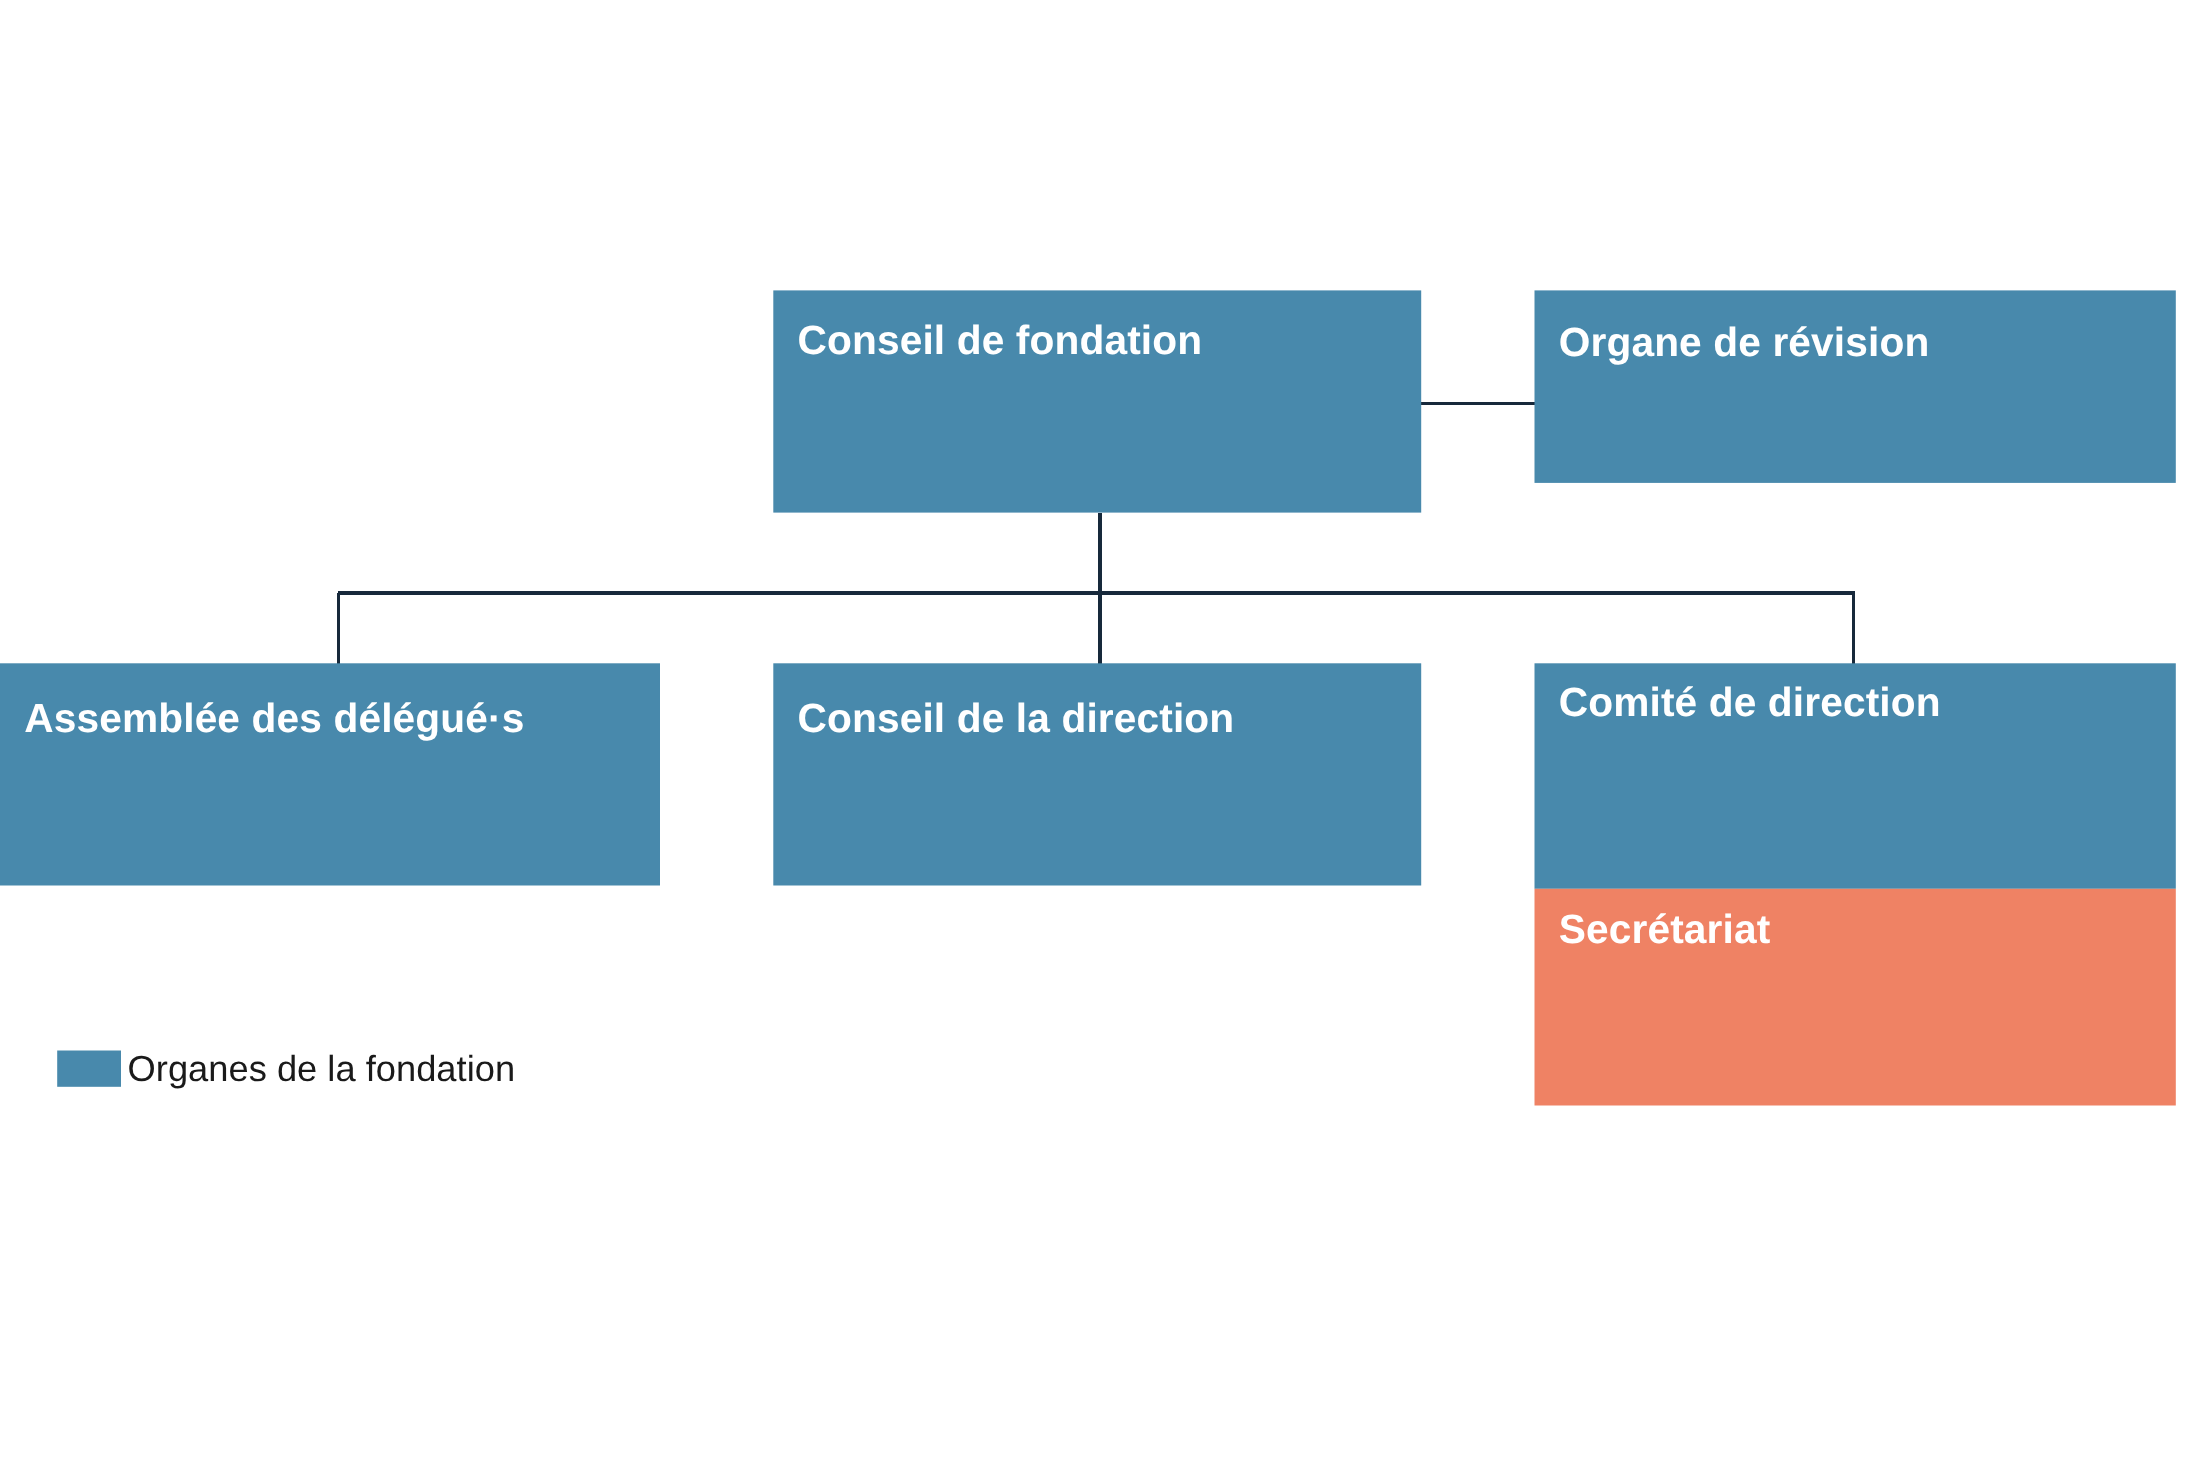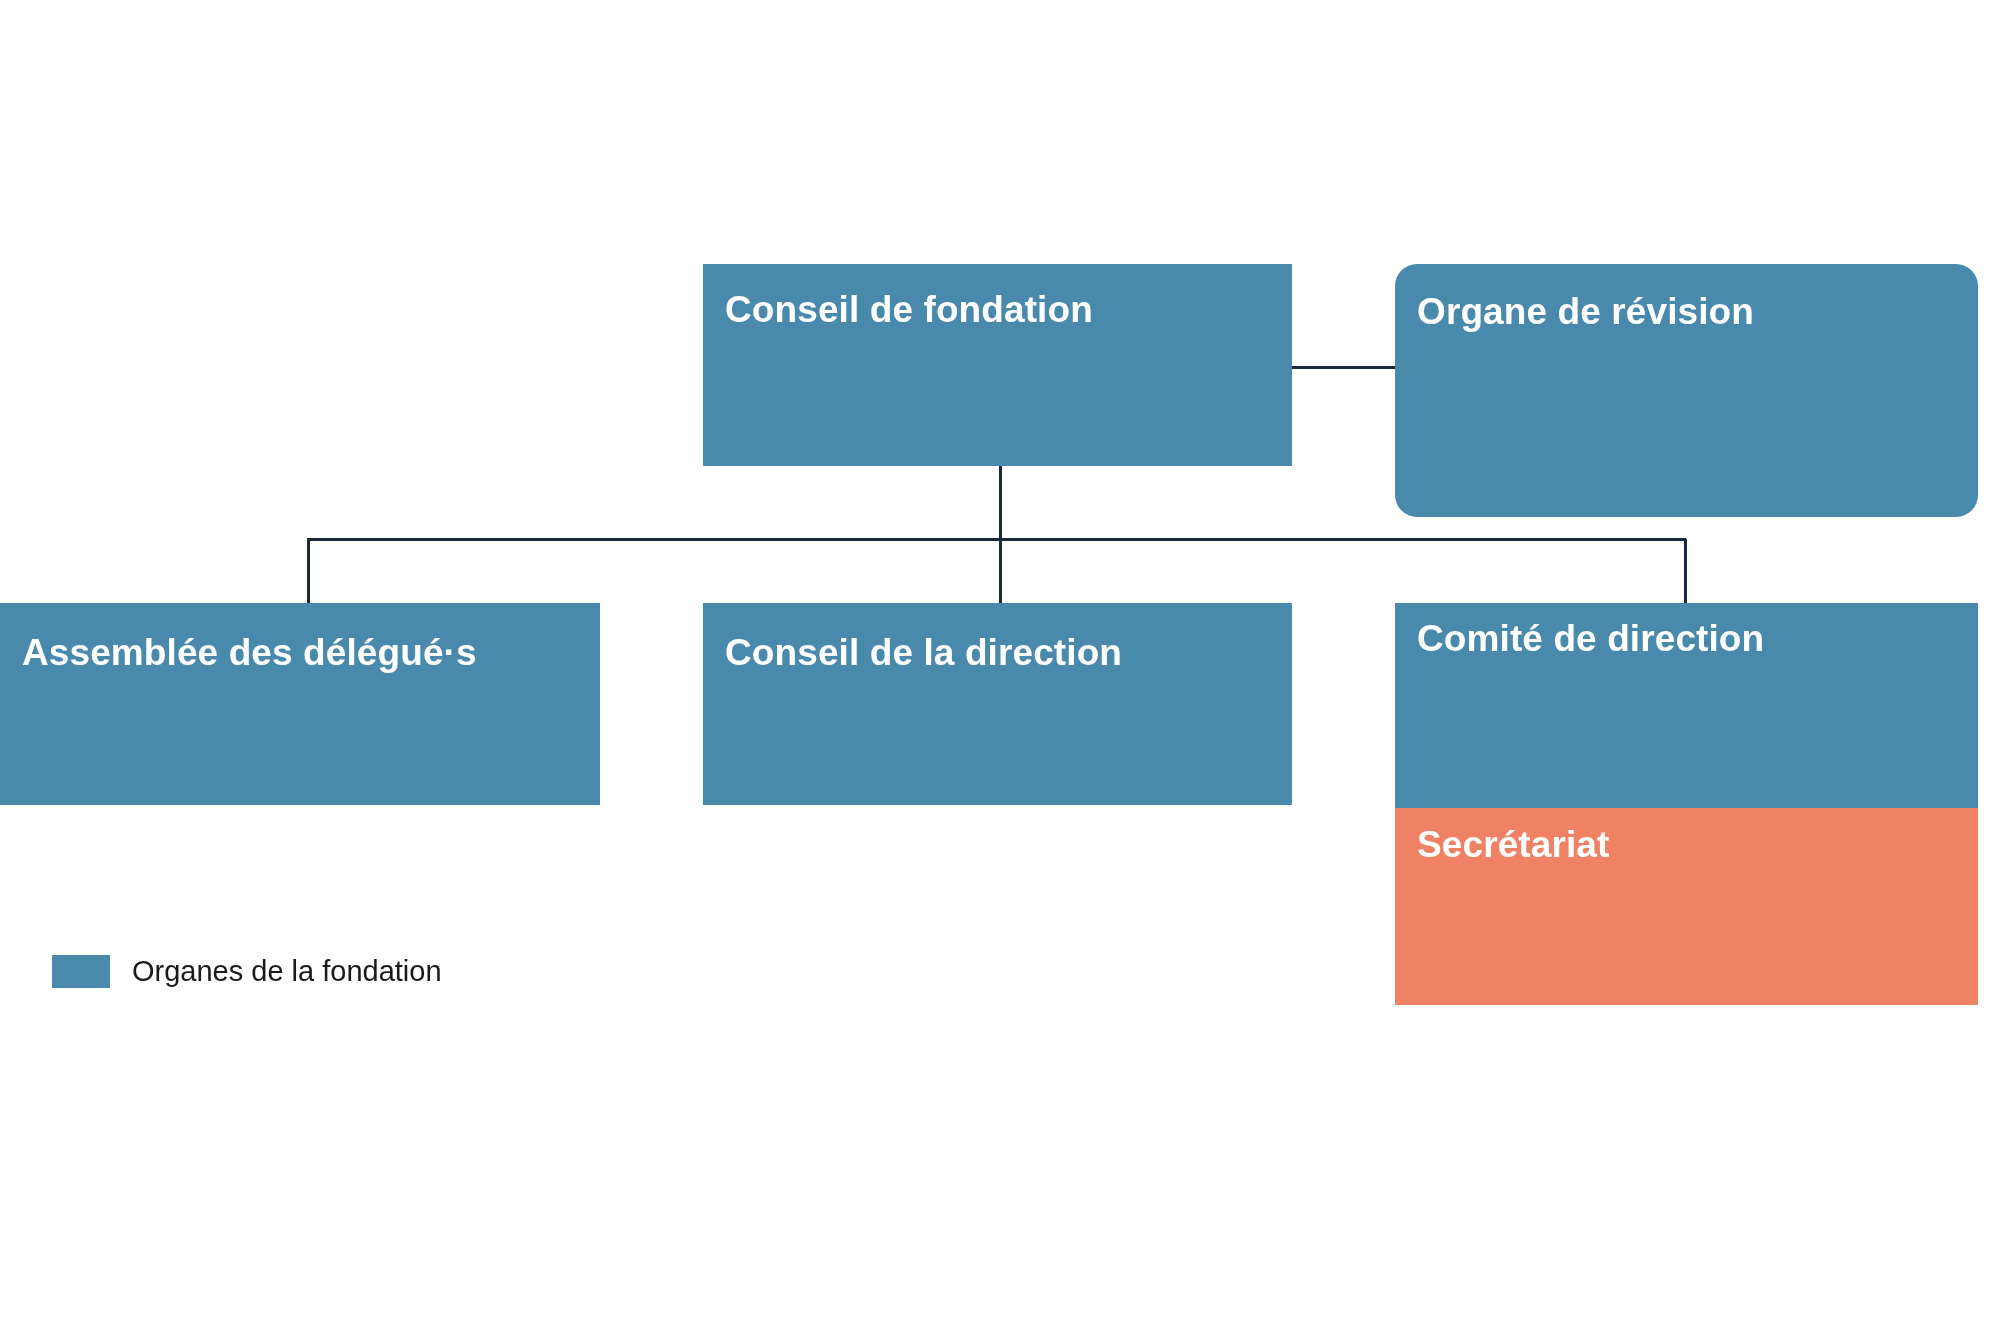--- a/index.html
+++ b/index.html
@@ -46,21 +46,21 @@
     line-height: 1.1;
     letter-spacing: 0.1px;
     white-space: nowrap;
   }
 
   
   #box-conseil-fondation {
     left: 703px;  top: 264px;  width: 589px;  height: 202px;
   }
   #box-organe-revision {
-    left: 1395px; top: 264px;  width: 583px;  height: 253px; border-radius: 22px;
+    left: 1395px; top: 264px;  width: 583px;  height: 175px;
   }
   #box-assemblee-delegues {
     left: -18px;  top: 603px;  width: 618px;  height: 202px;
   }
   #box-conseil-recherche {
     left: 703px;  top: 603px;  width: 589px;  height: 202px;
   }
   #box-comite-direction {
     left: 1395px; top: 603px;  width: 583px;  height: 205px;
   }
@@ -83,25 +83,25 @@
     top: 955px;
     display: flex;
     align-items: center;
   }
   #legend-swatch {
     width: 58px;
     height: 33px;
     flex: 0 0 auto;
   }
   #legend-label {
-    margin-left: 22px;
+    margin-left: 6px;
     color: #1a1a1a;
     font-family: "Liberation Sans", sans-serif;
     font-weight: normal;
-    font-size: 29px;
+    font-size: 33px;
     line-height: 1;
     white-space: nowrap;
   }
 </style>
 </head>
 <body style="background: rgb(255, 255, 255);">
 
 <div id="org-canvas" style="background: rgb(255, 255, 255);">
 
   <svg id="connector-layer" viewBox="0 0 2000 1333" width="2000" height="1333" xmlns="http://www.w3.org/2000/svg">

